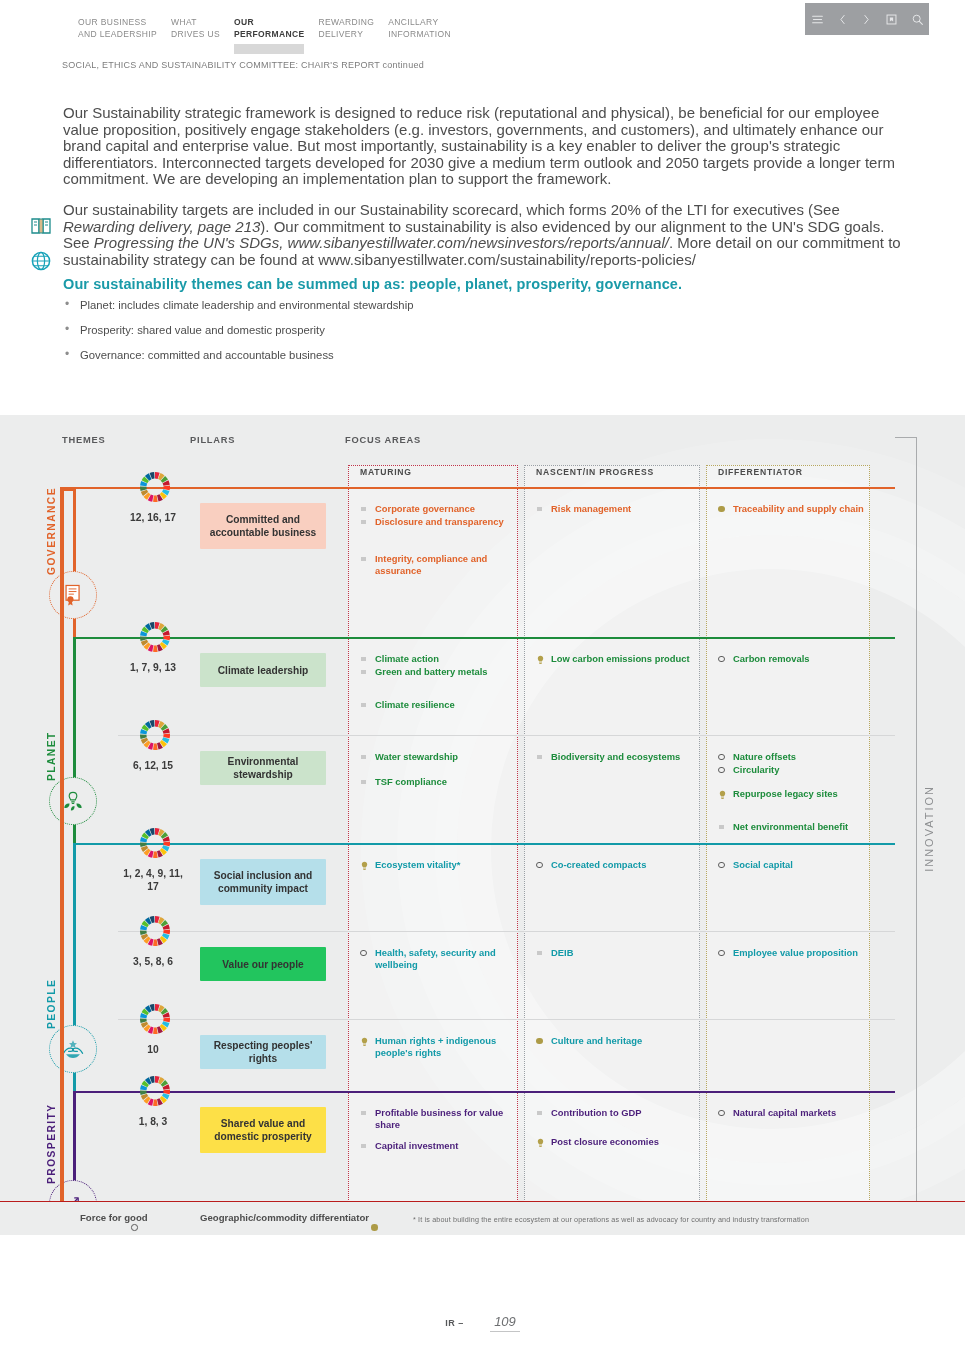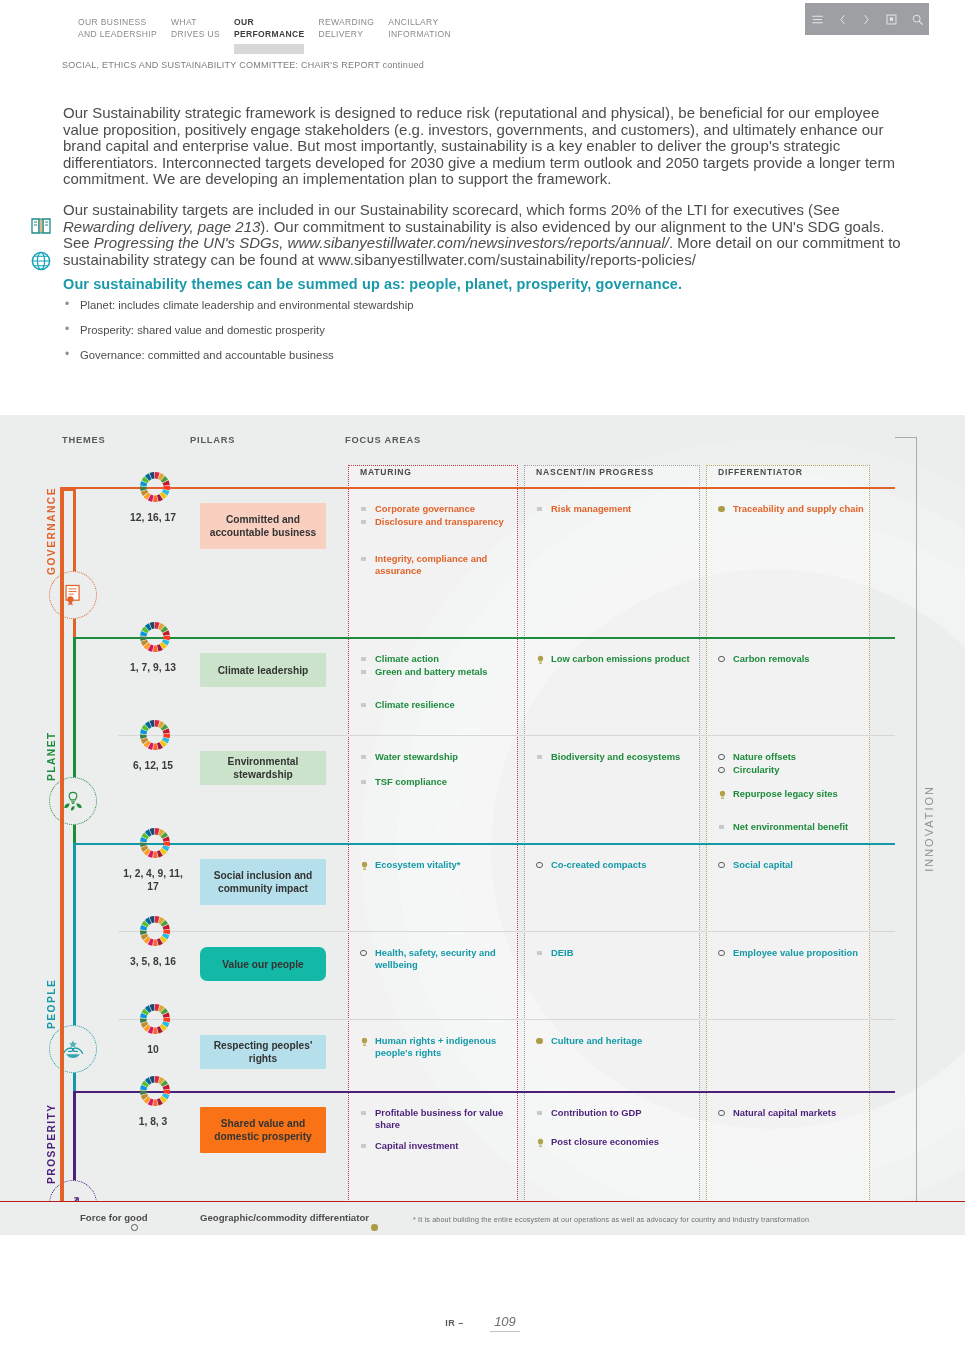--- a/index.html
+++ b/index.html
@@ -420,22 +420,22 @@
           <path d="M17.756242767248555 29.744596495258527 A15 15 0 0 1 13.01920712466763 29.868640139065594 L13.877550703978324 23.4255627454705 A8.5 8.5 0 0 0 16.561870901440848 23.355271347313163 Z" fill="#fd6925"></path>
           <path d="M12.243757232751447 29.744596495258527 A15 15 0 0 1 7.78179331377732 28.149049100028876 L10.909682877807148 22.451127823349697 A8.5 8.5 0 0 0 13.438129098559154 23.355271347313163 Z" fill="#dd1367"></path>
           <path d="M7.103517556839661 27.75325703594421 A15 15 0 0 1 3.5192383133253973 24.653606118636937 L8.494235044217724 20.47037680056093 A8.5 8.5 0 0 0 10.525326615542475 22.22684565370172 Z" fill="#fd9d24"></path>
           <path d="M3.029741590796405 24.03951954568884 A15 15 0 0 1 0.8072237957555206 19.854390138444955 L6.957426817594795 17.75082107845214 A8.5 8.5 0 0 0 8.216853568117962 20.122394409223677 Z" fill="#bf8b2e"></path>
           <path d="M0.5726153524077144 19.104944851081246 A15 15 0 0 1 0.012022349456719539 14.399561870951644 L6.506812664692141 14.659751726872598 A8.5 8.5 0 0 0 6.824482033031039 17.326135415612704 Z" fill="#3f7e44"></path>
           <path d="M0.06398735557448099 13.615974608050482 A15 15 0 0 1 1.2410303361149708 9.025826099928835 L7.203250523798484 11.614634789959673 A8.5 8.5 0 0 0 6.536259501492205 14.21571894456194 Z" fill="#0a97d9"></path>
           <path d="M1.572550629674062 8.313924663351933 A15 15 0 0 1 4.32826341696374 4.4589356181510045 L8.952682602946119 9.026730183618902 A8.5 8.5 0 0 0 7.391112023481968 11.21122397589943 Z" fill="#56c02b"></path>
           <path d="M4.894565345301633 3.9148662416901203 A15 15 0 0 1 8.856773657485341 1.3156742911960038 L11.51883840590836 7.245548765011069 A8.5 8.5 0 0 0 9.27358702900426 8.718424203624402 Z" fill="#00689d"></path>
           <path d="M9.581375007192705 1.0129165589346627 A15 15 0 0 1 14.214960656355835 0.020556978681392835 L14.555144371934974 6.511648954586123 A8.5 8.5 0 0 0 11.9294458374092 7.073986050062976 Z" fill="#19486a"></path>
         </svg></div>
-      <div class="sdgnum" style="left:122px; top:540px;">3, 5, 8, 16</div>
-      <div class="pillar" style="left:200px; top:532px; height:34px; background:#14b8a6;border-radius:7px;">Value our people</div>
+      <div class="sdgnum" style="left:122px; top:540px;">3, 5, 8, 6</div>
+      <div class="pillar" style="left:200px; top:532px; height:34px; background:#22c55e;">Value our people</div>
       <div class="focusitem" style="left:360px; top:532px; width:150px; color:#129aa8;"><span class="mk ring"></span>Health, safety, security and wellbeing</div>
       <div class="focusitem" style="left:536px; top:532px; width:158px; color:#129aa8;"><span class="mk sq"></span>DEIB</div>
       <div class="focusitem" style="left:718px; top:532px; width:146px; color:#129aa8;"><span class="mk ring"></span>Employee value proposition</div>
       <div class="rowsep" style="left:118px; top:604px; width:777px;"></div>
       <div class="sdgwheel" style="left:140px; top:589px;"><svg viewBox="0 0 30 30" width="30" height="30">
           <path d="M15.000000000000002 0 A15 15 0 0 1 19.679171568638655 0.7484964501550344 L17.651530555561905 6.924147988421186 A8.5 8.5 0 0 0 15 6.5 Z" fill="#e5243b"></path>
           <path d="M20.418624992807292 1.0129165589346627 A15 15 0 0 1 24.511434432392086 3.401180446342554 L20.38981284502218 8.427335586260781 A8.5 8.5 0 0 0 18.0705541625908 7.073986050062976 Z" fill="#dda63a"></path>
           <path d="M25.105434654698357 3.9148662416901114 A15 15 0 0 1 28.059125371373344 7.620349294529381 L22.40017104377823 10.81819793356665 A8.5 8.5 0 0 0 20.726412970995735 8.718424203624398 Z" fill="#4c9f38"></path>
           <path d="M28.427449370325935 8.313924663351926 A15 15 0 0 1 29.843109065838895 12.836180862546215 L23.411095137308706 13.773835822109522 A8.5 8.5 0 0 0 22.60888797651803 11.211223975899426 Z" fill="#c5192d"></path>
           <path d="M29.936012644425517 13.61597460805047 A15 15 0 0 1 29.62244863245625 18.34424819521194 L23.286054225058542 16.895073977286764 A8.5 8.5 0 0 0 23.463740498507793 14.215718944561933 Z" fill="#ff3a21"></path>
@@ -487,21 +487,21 @@
           <path d="M12.243757232751447 29.744596495258527 A15 15 0 0 1 7.78179331377732 28.149049100028876 L10.909682877807148 22.451127823349697 A8.5 8.5 0 0 0 13.438129098559154 23.355271347313163 Z" fill="#dd1367"></path>
           <path d="M7.103517556839661 27.75325703594421 A15 15 0 0 1 3.5192383133253973 24.653606118636937 L8.494235044217724 20.47037680056093 A8.5 8.5 0 0 0 10.525326615542475 22.22684565370172 Z" fill="#fd9d24"></path>
           <path d="M3.029741590796405 24.03951954568884 A15 15 0 0 1 0.8072237957555206 19.854390138444955 L6.957426817594795 17.75082107845214 A8.5 8.5 0 0 0 8.216853568117962 20.122394409223677 Z" fill="#bf8b2e"></path>
           <path d="M0.5726153524077144 19.104944851081246 A15 15 0 0 1 0.012022349456719539 14.399561870951644 L6.506812664692141 14.659751726872598 A8.5 8.5 0 0 0 6.824482033031039 17.326135415612704 Z" fill="#3f7e44"></path>
           <path d="M0.06398735557448099 13.615974608050482 A15 15 0 0 1 1.2410303361149708 9.025826099928835 L7.203250523798484 11.614634789959673 A8.5 8.5 0 0 0 6.536259501492205 14.21571894456194 Z" fill="#0a97d9"></path>
           <path d="M1.572550629674062 8.313924663351933 A15 15 0 0 1 4.32826341696374 4.4589356181510045 L8.952682602946119 9.026730183618902 A8.5 8.5 0 0 0 7.391112023481968 11.21122397589943 Z" fill="#56c02b"></path>
           <path d="M4.894565345301633 3.9148662416901203 A15 15 0 0 1 8.856773657485341 1.3156742911960038 L11.51883840590836 7.245548765011069 A8.5 8.5 0 0 0 9.27358702900426 8.718424203624402 Z" fill="#00689d"></path>
           <path d="M9.581375007192705 1.0129165589346627 A15 15 0 0 1 14.214960656355835 0.020556978681392835 L14.555144371934974 6.511648954586123 A8.5 8.5 0 0 0 11.9294458374092 7.073986050062976 Z" fill="#19486a"></path>
         </svg></div>
       <div class="sdgnum" style="left:122px; top:700px;">1, 8, 3</div>
-      <div class="pillar" style="left:200px; top:692px; height:46px; background:#f97316;">Shared value and domestic prosperity</div>
+      <div class="pillar" style="left:200px; top:692px; height:46px; background:#fde047;">Shared value and domestic prosperity</div>
       <div class="focusitem" style="left:360px; top:692px; width:150px; color:#4b1f7a;"><span class="mk sq"></span>Profitable business for value share</div>
       <div class="focusitem" style="left:360px; top:725px; width:150px; color:#4b1f7a;"><span class="mk sq"></span>Capital investment</div>
       <div class="focusitem" style="left:536px; top:692px; width:158px; color:#4b1f7a;"><span class="mk sq"></span>Contribution to GDP</div>
       <div class="focusitem" style="left:536px; top:721px; width:158px; color:#4b1f7a;"><span class="mk bulb">
           <svg viewBox="0 0 12 14" width="9" height="11">
             <path d="M6 .8c2.1 0 3.6 1.5 3.6 3.4 0 1.5-1.1 2.3-1.3 3.3H3.7C3.5 6.5 2.4 5.7 2.4 4.2 2.4 2.3 3.9.8 6 .8z" fill="#b3a04a"></path>
             <rect x="4" y="8.4" width="4" height="1.2" fill="#b3a04a"></rect>
             <rect x="4.4" y="10.4" width="3.2" height="1.2" fill="#b3a04a"></rect>
           </svg>
         </span>Post closure economies</div>

